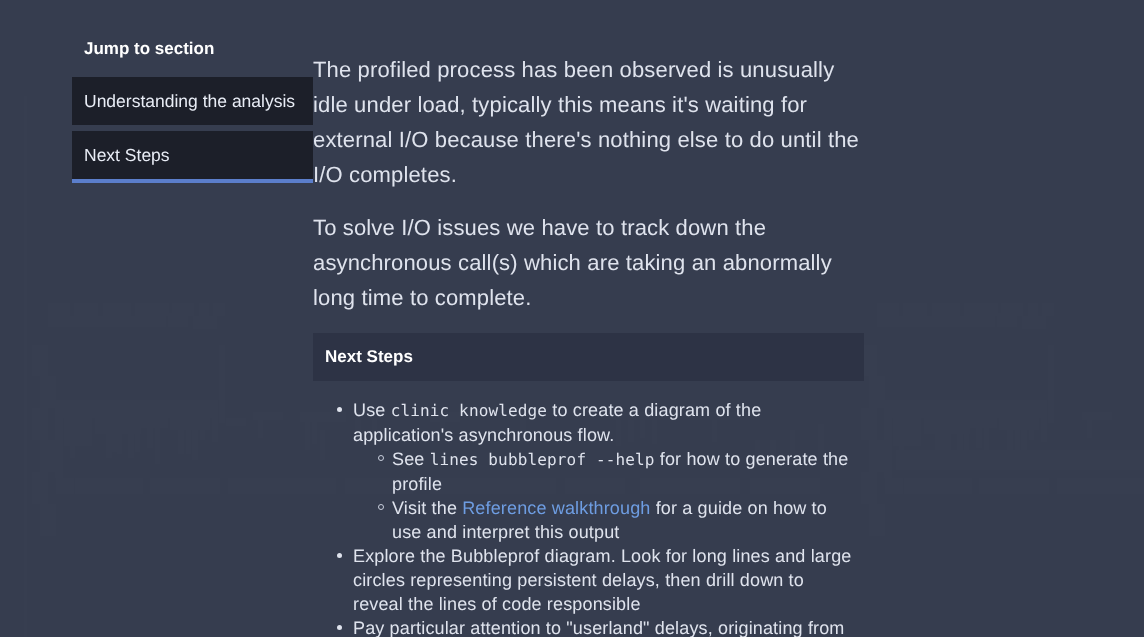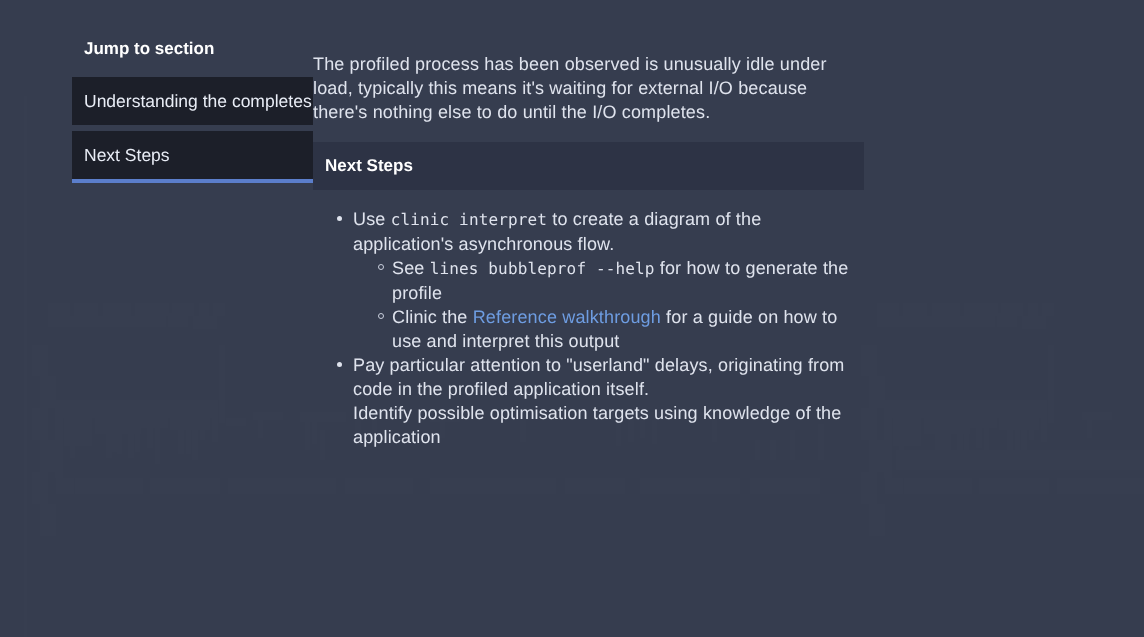--- a/index.html
+++ b/index.html
@@ -29,21 +29,21 @@
   .sidebar { position:absolute; left:28px; top:32px; width:241px;margin-left:44px; }
   .sb-title { color:#ffffff; font-weight:bold; font-size:17px; line-height:22px; padding-left:12px;
               height:45px; display:flex; align-items:flex-start; padding-top:6px; }
   .card { background:#1c1f29; height:48px; display:flex; align-items:center; padding-left:12px;
           color:#e9edf6; font-size:17.5px; }
   .gap { height:6px; }
   .active-line { height:4px; background:#5b7ecb; }
 
   
   .main { position:absolute; left:313px; top:52px; width:551px; }
-  .para { letter-spacing:0.15px; color:#dfe3ed; font-size:18px; line-height:24px; width:548px; margin-bottom:18px; }
+  .para { letter-spacing:0.15px; color:#dfe3ed; font-size:22px; line-height:35px; width:548px; margin-bottom:18px; }
   .link { color:#6e9de2; text-decoration:none; }
   .banner { background:#2d3345; height:48px; display:flex; align-items:center; padding-left:12px;
             color:#ffffff; font-weight:bold; font-size:17px; width:551px; }
   .list { margin-top:17px; margin-left:27px; }
   .li { letter-spacing:0.15px; position:relative; padding-left:13px; color:#dfe3ed; font-size:18px; line-height:24px; width:515px; }
   .li > .dot { position:absolute; left:-3px; top:9px; width:5px; height:5px; border-radius:50%; background:#dfe3ed; }
   .sublist { margin-left:39px; }
   .sli { position:relative; padding-left:0px; width:468px; }
   .sli > .odot { position:absolute; left:-14px; top:8px; width:6px; height:6px; border-radius:50%;
                  border:1px solid #c9cfdd; box-sizing:border-box; }
@@ -169,36 +169,38 @@
       <b style="left: 885px; top: 478px; width: 18px; height: 16px; background: rgb(55, 62, 80);"></b>
       <b style="left: 904px; top: 478px; width: 68px; height: 16px; background: rgb(55, 62, 80);"></b>
       <b style="left: 979px; top: 478px; width: 70px; height: 16px; background: rgb(55, 62, 80);"></b>
       <b style="left: 1057px; top: 478px; width: 108px; height: 16px; background: rgb(55, 62, 80);"></b>
       <b style="left: 896px; top: 450px; width: 248px; height: 20px; background: rgb(55, 62, 80);"></b>
     </div>
 
 
   <div class="sidebar">
     <div class="sb-title">Jump to section</div>
-    <div class="card">Understanding the completes</div>
+    <div class="card">Understanding the analysis</div>
     <div class="gap"></div>
     <div class="card">Next Steps</div>
     <div class="active-line"></div>
     <div class="gap"></div>
   </div>
 
   <div class="main">
     <div class="para">The profiled process has been observed is unusually idle under load, typically this means it's waiting for external I/O because there's nothing else to do until the I/O completes.</div>
+    <div class="para">To solve I/O issues we have to track down the asynchronous call(s) which are taking an abnormally long time to complete.</div>
 
     <div class="banner">Next Steps</div>
 
     <div class="list">
-      <div class="li"><span class="dot"></span><span>Use </span><code>clinic interpret</code><span> to create a diagram of the application's asynchronous flow.</span>
+      <div class="li"><span class="dot"></span><span>Use </span><code>clinic knowledge</code><span> to create a diagram of the application's asynchronous flow.</span>
         <div class="sublist">
           <div class="sli"><span class="odot"></span><span>See </span><code>lines bubbleprof --help</code><span> for how to generate the profile</span></div>
-          <div class="sli"><span class="odot"></span><span>Clinic the </span><a class="link" href="#">Reference walkthrough</a><span> for a guide on how to use and interpret this output</span></div>
+          <div class="sli"><span class="odot"></span><span>Visit the </span><a class="link" href="#">Reference walkthrough</a><span> for a guide on how to use and interpret this output</span></div>
         </div>
       </div>
+      <div class="li"><span class="dot"></span><span>Explore the Bubbleprof diagram. Look for long lines and large circles representing persistent delays, then drill down to reveal the lines of code responsible</span></div>
       <div class="li"><span class="dot"></span><span>Pay particular attention to "userland" delays, originating from code in the profiled application itself.</span></div>
       <div class="li"><span>Identify possible optimisation targets using knowledge of the application</span></div>
     </div>
   </div>
 </div>
 
 </body></html>

